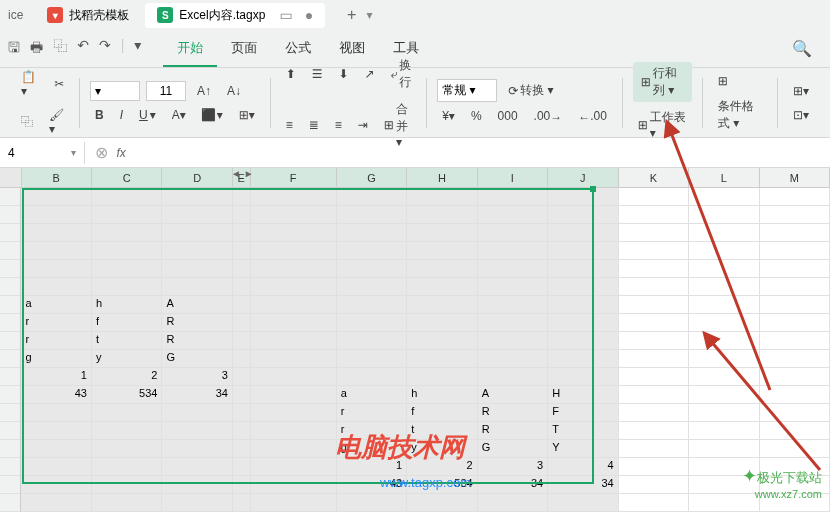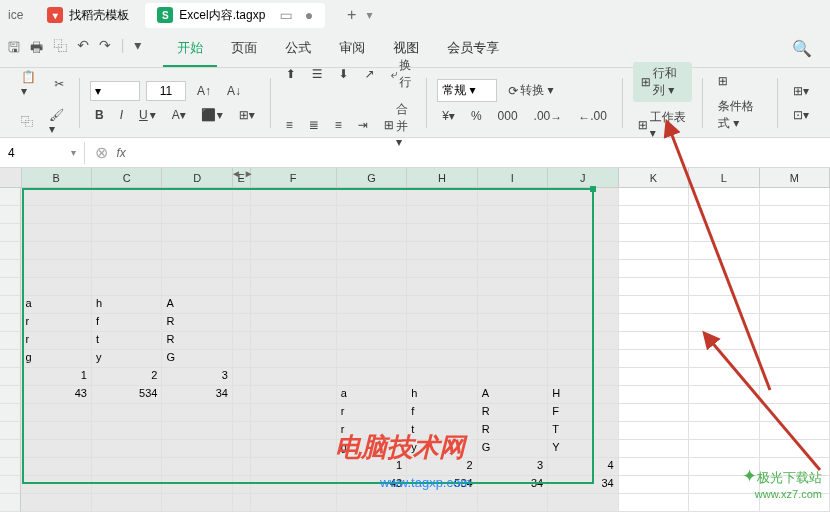--- a/index.html
+++ b/index.html
@@ -94,23 +94,22 @@
     <span class="menu-icon">⿻</span>
     <span class="menu-icon">↶</span>
     <span class="menu-icon">↷</span>
     <span style="color:#ccc;">|</span>
     <span class="menu-icon">▾</span>
   </div>
   <div class="menu-items">
     <span class="menu-item active">开始</span>
     <span class="menu-item">页面</span>
     <span class="menu-item">公式</span>
-    <span class="menu-item">审阅</span>
     <span class="menu-item">视图</span>
-    <span class="menu-item">会员专享</span>
+    <span class="menu-item">工具</span>
   </div>
   <div class="menu-right">
     <span class="search-icon">🔍</span>
   </div>
 </div>
 
 <div class="ribbon">
   <div class="ribbon-group">
     <div class="ribbon-row">
       <span class="ribbon-btn">📋▾</span>

